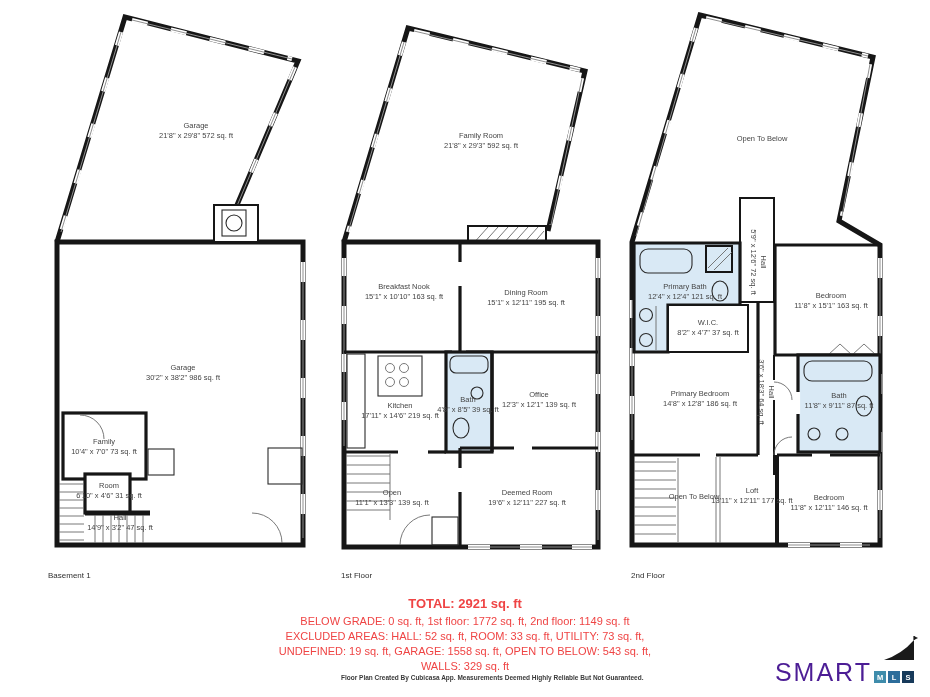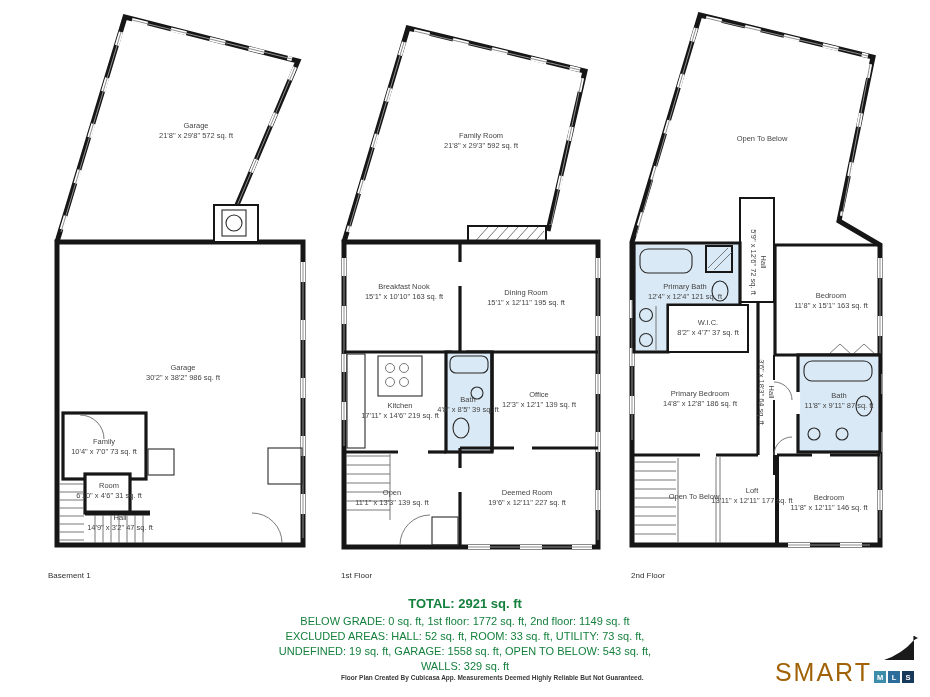--- a/index.html
+++ b/index.html
@@ -17,27 +17,27 @@
   .bf{fill:#d9e9f5}
   .gap{fill:none;stroke:#ffffff;stroke-width:4.2}
   .glass{fill:none;stroke:#8f8f8f;stroke-width:1}
   
   .room-label{position:absolute;transform:translate(-50%,-50%);text-align:center;color:#454545;white-space:nowrap;line-height:9.5px}
   .room-label.rot90{transform:translate(-50%,-50%) rotate(90deg)}
   .room-name{font-size:7.5px}
   .room-dims{font-size:7.5px}
   .floor-caption{position:absolute;font-size:8px;color:#2f2f2f}
   
-  .summary{position:absolute;left:0;width:930px;top:596px;text-align:center;color:#15803d}
+  .summary{position:absolute;left:0;width:930px;top:596px;text-align:center;color:#ef4444}
   .summary .total{font-size:13px;font-weight:bold;margin-bottom:3px}
   .summary .line{font-size:11px;font-weight:500;line-height:15px}
   
   .disclaimer{position:absolute;left:341px;top:674px;font-size:6.5px;font-weight:bold;color:#3a3a3a}
   .logo{position:absolute;right:16px;top:660px;display:flex;align-items:flex-end}
-  .logo-word{font-size:25px;line-height:25px;letter-spacing:2px;color:#a16207;font-weight:400}
+  .logo-word{font-size:25px;line-height:25px;letter-spacing:2px;color:#4c1d95;font-weight:400}
   .logo-box{width:12px;height:12px;margin-left:2px;margin-bottom:2px;display:flex;align-items:center;justify-content:center;color:#fff;font-size:7.5px;font-weight:bold}
   .logo-sail{position:absolute;right:12px;top:636px}
 </style>
 </head>
 <body>
 
 <div class="canvas">
 
   <svg class="plan" width="930" height="697" viewBox="0 0 930 697">
 

